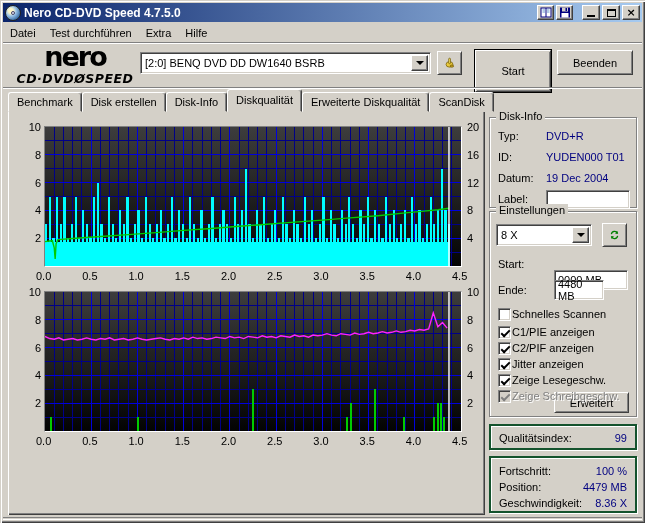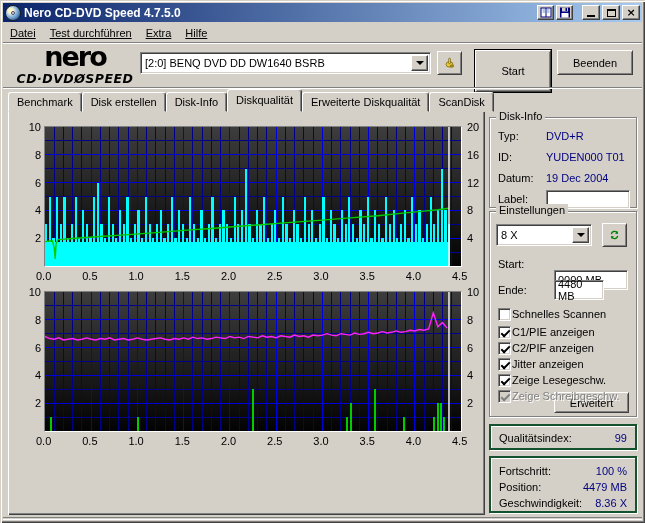--- a/index.html
+++ b/index.html
@@ -24,21 +24,21 @@
   #tb-buttons{margin-left:auto;display:flex;align-items:center;gap:2px;}
   .tbtn{width:18px;height:15px;background:#d4d0c8;border:1px solid;
     border-color:#fff #404040 #404040 #fff;box-shadow:inset -1px -1px 0 #808080;
     display:flex;align-items:center;justify-content:center;padding:0;}
   .tbtn.small{width:17px;height:15px;}
   .sysgap{width:5px;}
   .glyph-min{width:8px;height:2px;background:#000;margin-top:7px;}
   .glyph-max{width:9px;height:8px;border:1px solid #000;border-top:2px solid #000;}
   .glyph-close{font-size:11px;font-weight:bold;line-height:10px;font-family:"DejaVu Sans",sans-serif;}
   
-  #menubar{position:absolute;left:3px;top:23px;right:3px;height:19px;display:flex;align-items:center;text-decoration:underline;}
+  #menubar{position:absolute;left:3px;top:23px;right:3px;height:19px;display:flex;align-items:center;}
   .menu-item{padding:2px 7px;}
   .groove{position:absolute;left:3px;right:3px;height:2px;border-top:1px solid #808080;border-bottom:1px solid #fff;}
   
   #logo{position:absolute;left:14px;top:45px;width:122px;text-align:center;}
   #logo .nero{font-family:"DejaVu Sans",sans-serif;font-weight:900;font-size:27px;line-height:24px;letter-spacing:-2px;}
   #logo .sub{font-family:"DejaVu Sans",sans-serif;font-style:italic;font-weight:bold;font-size:12.5px;letter-spacing:.5px;margin-top:2px;}
   .combo{position:absolute;background:#fff;border:1px solid;border-color:#808080 #fff #fff #808080;
     box-shadow:inset 1px 1px 0 #404040, inset -1px -1px 0 #d4d0c8;display:flex;align-items:center;}
   .combo .ctext{flex:1;padding:0 4px;white-space:nowrap;overflow:hidden;}
   .combo .carrow{width:17px;align-self:stretch;margin:2px;background:#d4d0c8;border:1px solid;

